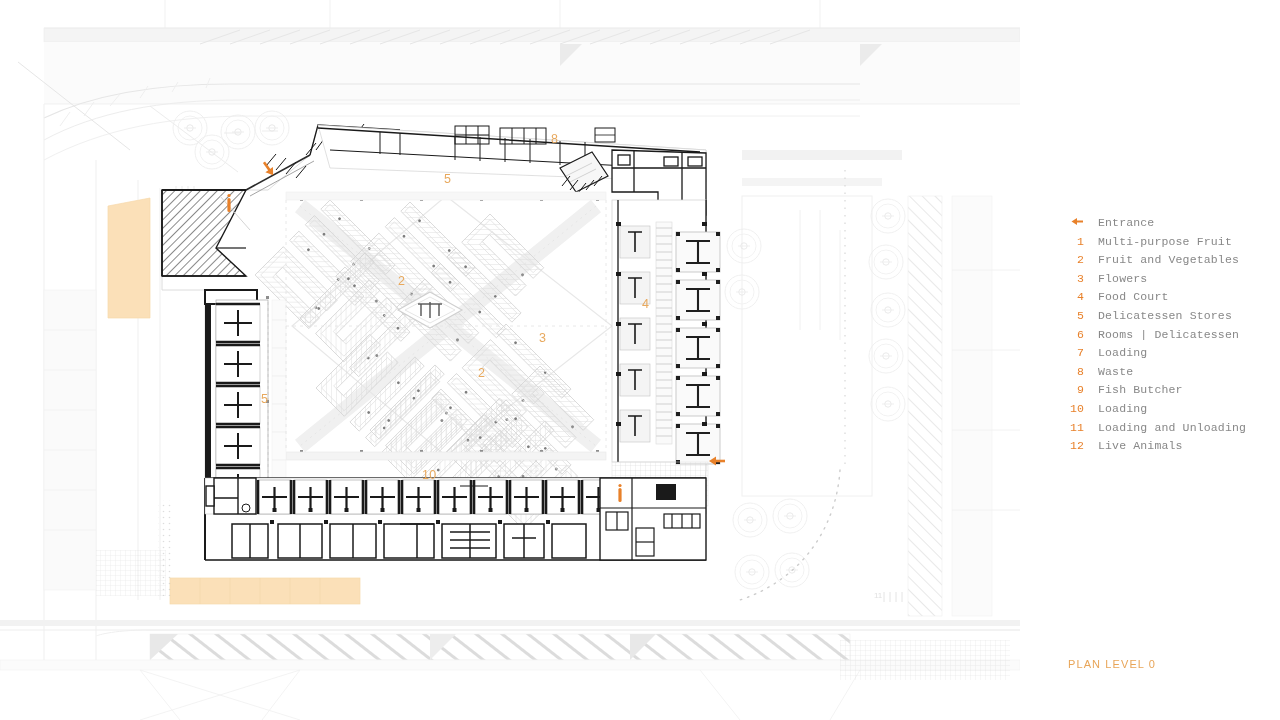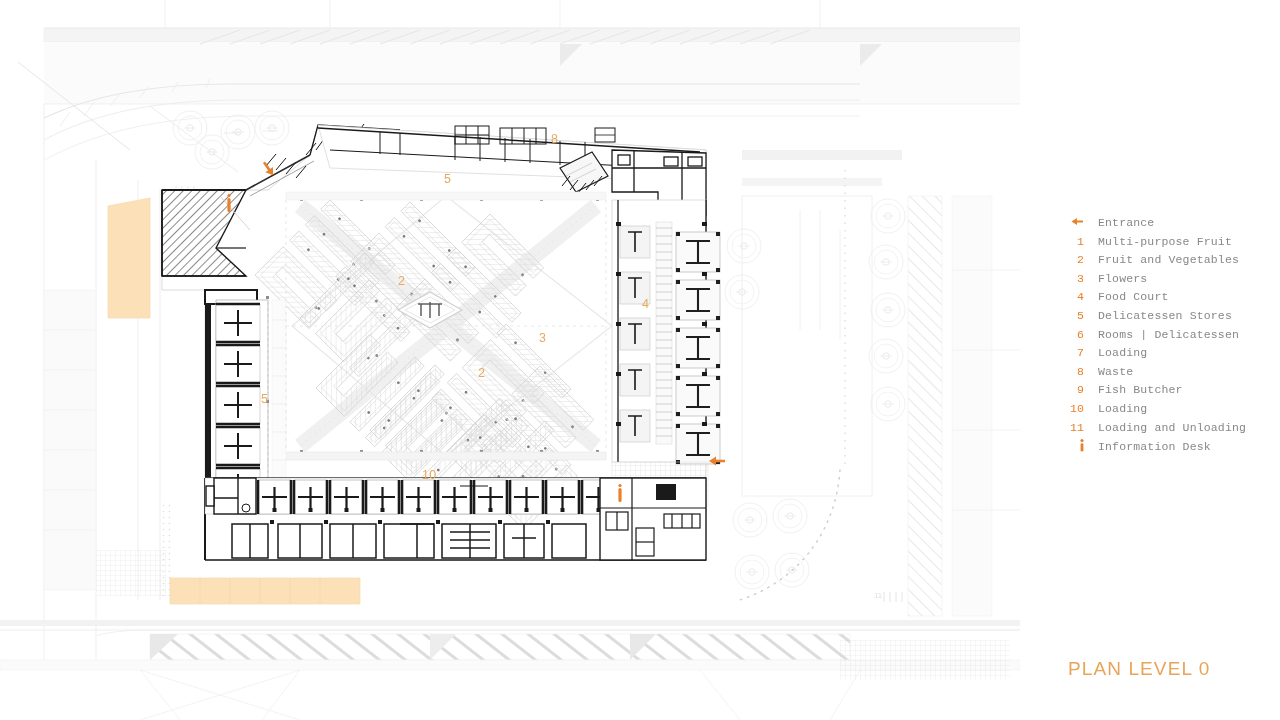--- a/index.html
+++ b/index.html
@@ -52,21 +52,21 @@
     display:inline-block;width:13px;height:11px;position:relative;top:1px;
   }
   .info-glyph{
     display:inline-block;width:4px;height:13px;position:relative;top:2px;
   }
 
   
   .plan-title{
     position:absolute;left:1068px;top:658px;
     color:#e8a558;
-    font-size:19px;
+    font-size:11px;
     letter-spacing:1.1px;
     font-weight:400;
   }
 
   
   .plan-label{
     position:absolute;
     color:#e8a95e;
     font-size:12.5px;
     font-weight:400;
@@ -651,23 +651,20 @@
       </div>
       <div class="legend-row">
         <div class="legend-key">10</div>
         <div class="legend-label">Loading</div>
       </div>
       <div class="legend-row">
         <div class="legend-key">11</div>
         <div class="legend-label">Loading and Unloading</div>
       </div>
       <div class="legend-row">
-        <div class="legend-key sym"><span class="info-glyph"><svg viewBox="0 0 4 13" width="4" height="13">
-              <circle cx="2" cy="1.6" r="1.6" fill="#e8812a"></circle>
-              <rect x="0.6" y="4.2" width="2.8" height="8.4" rx="1.4" fill="#e8812a"></rect>
-            </svg></span></div>
-        <div class="legend-label">Information Desk</div>
+        <div class="legend-key">12</div>
+        <div class="legend-label">Live Animals</div>
       </div>
     </div>
 
   <div class="plan-title">PLAN LEVEL 0</div>
 
 </div>
 
 </body></html>

